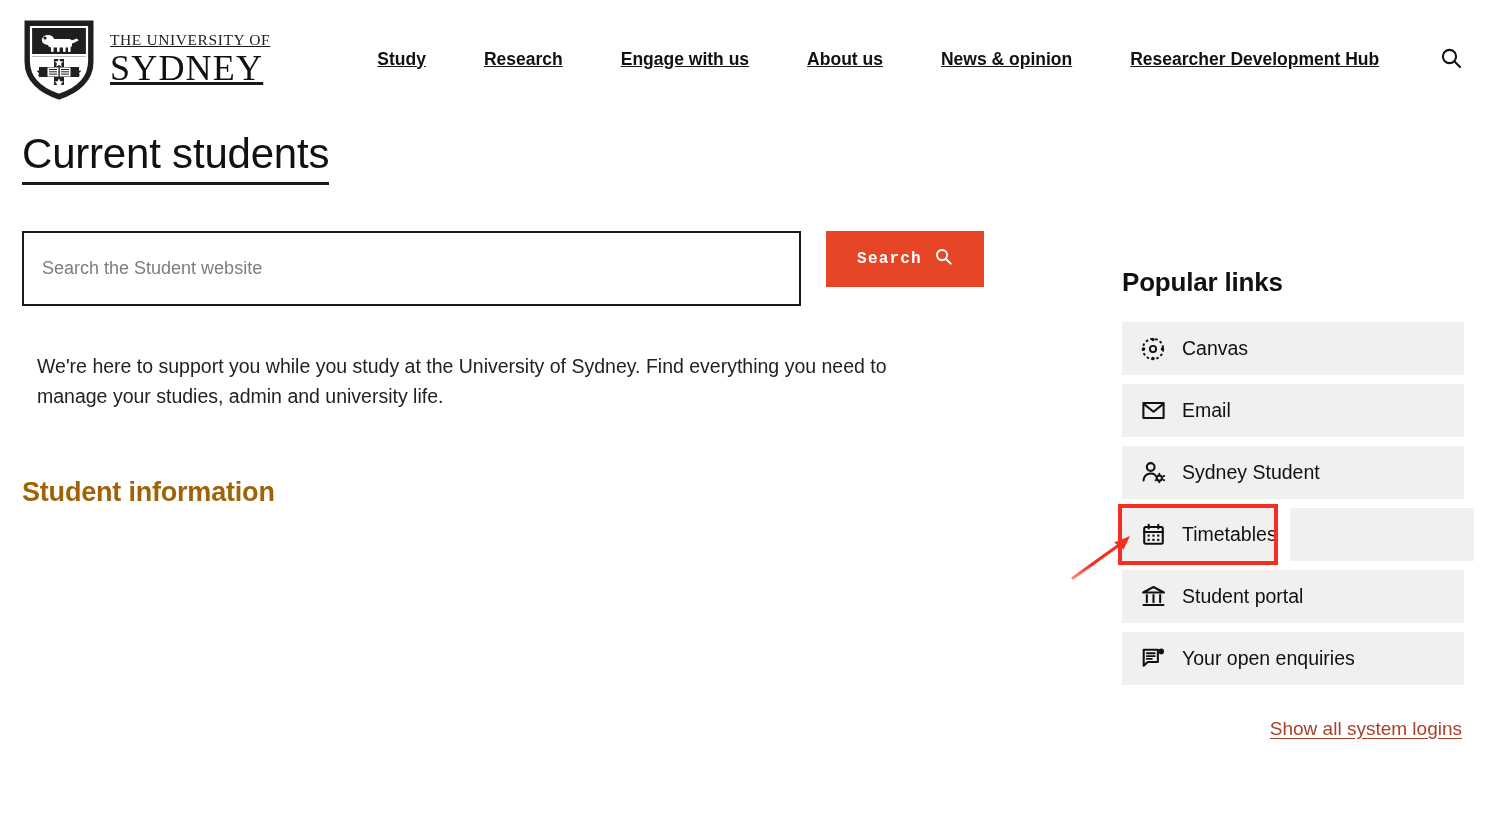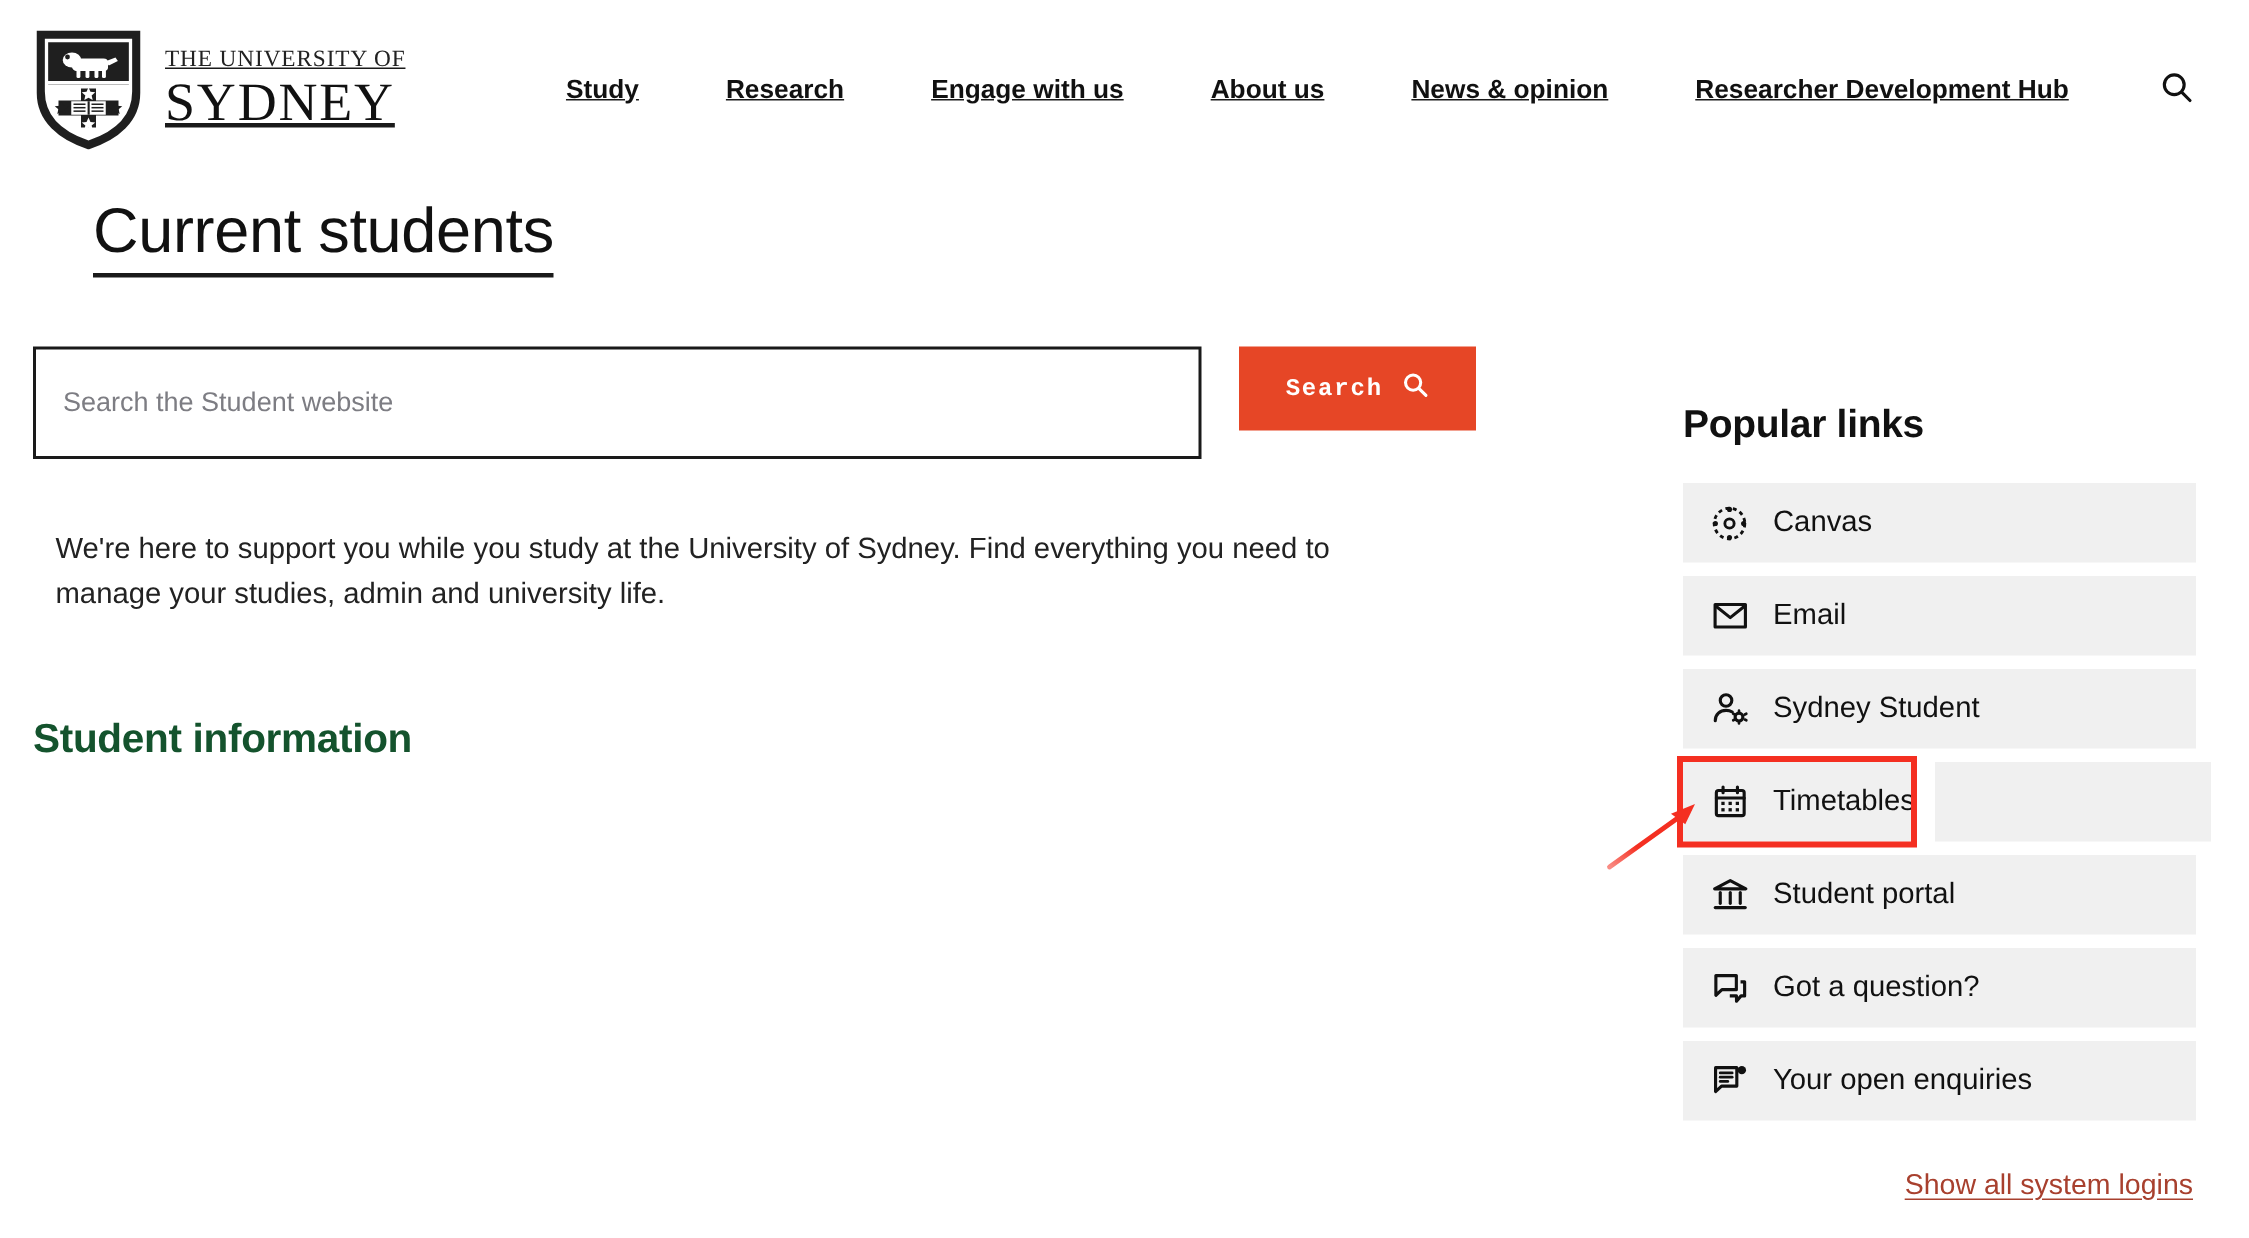--- a/index.html
+++ b/index.html
@@ -67,21 +67,21 @@
     border: 0;
     padding: 6px;
     margin-right: 8px;
     cursor: pointer;
     display: flex;
     align-items: center;
     justify-content: center;
   }
 
   
-  .page-title-wrap { padding: 12px 22px 0 22px; margin-left: 40px; }
+  .page-title-wrap { padding: 12px 22px 0 22px; }
   .page-title {
     display: inline-block;
     font-size: 42px;
     font-weight: 400;
     letter-spacing: -0.2px;
     margin: 0;
     padding-bottom: 4px;
     border-bottom: 3px solid #1a1a1a;
     color: #111;
   }
@@ -133,21 +133,21 @@
     font-size: 19.5px;
     line-height: 30px;
     color: #222;
     max-width: 900px;
   }
 
   .section-heading {
     margin: 66px 0 0 0;
     font-size: 27px;
     font-weight: bold;
-    color: #14532d;
+    color: #a16207;
     letter-spacing: -0.2px;
   }
 
   
   .panel-title {
     font-size: 26px;
     font-weight: bold;
     margin: 0 0 24px 0;
     color: #111;
     letter-spacing: -0.2px;
@@ -379,29 +379,20 @@
             <polygon points="12,2.9 22,8.2 2,8.2" stroke-linejoin="round"></polygon>
             <line x1="5.6" y1="10.6" x2="5.6" y2="17.5"></line>
             <line x1="12" y1="10.6" x2="12" y2="17.5"></line>
             <line x1="18.4" y1="10.6" x2="18.4" y2="17.5"></line>
             <line x1="2.4" y1="20.2" x2="21.6" y2="20.2"></line>
           </svg>
         </span>
         <span class="lbl">Student portal</span>
       </a>
 
-      <a class="link-row" href="#">
-        <span class="ico">
-          <svg width="25" height="25" viewBox="0 0 24 24" fill="none" stroke="#111" stroke-width="2" stroke-linejoin="round">
-            <path d="M2.8 4.2 h13.1 v9 h-9.2 l-3.9 3.6 z"></path>
-            <path d="M18.6 8.2 h2.6 v9 h-2.3 l-2.9 3.4 v-3.4 h-4.3"></path>
-          </svg>
-        </span>
-        <span class="lbl">Got a question?</span>
-      </a>
 
       <a class="link-row" href="#">
         <span class="ico">
           <svg width="25" height="25" viewBox="0 0 24 24" fill="none" stroke="#111" stroke-width="2" stroke-linejoin="round">
             <path d="M2.6 3.6 h13.6 v11.8 h-9.8 l-3.8 3.5 z"></path>
             <g stroke-width="1.8" stroke-linecap="round">
               <line x1="5.6" y1="7" x2="13.2" y2="7"></line>
               <line x1="5.6" y1="9.7" x2="13.2" y2="9.7"></line>
               <line x1="5.6" y1="12.4" x2="10.4" y2="12.4"></line>
             </g>

